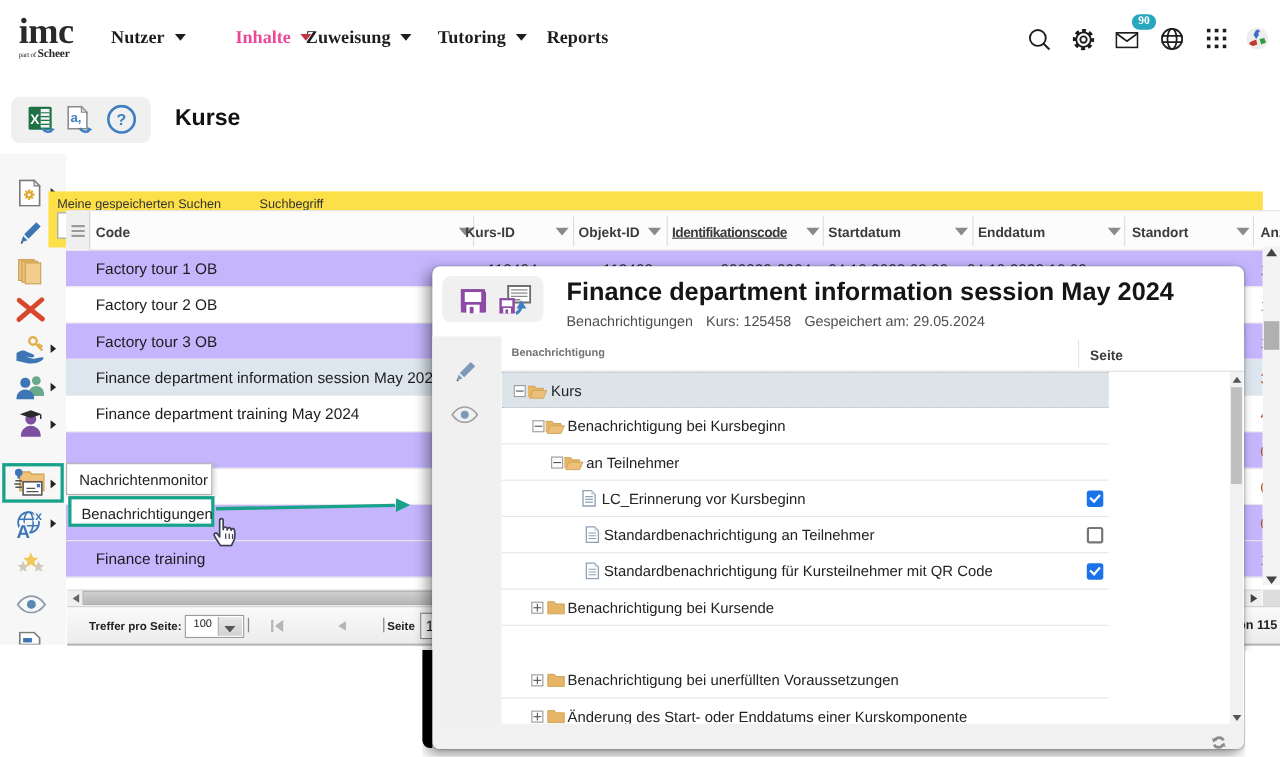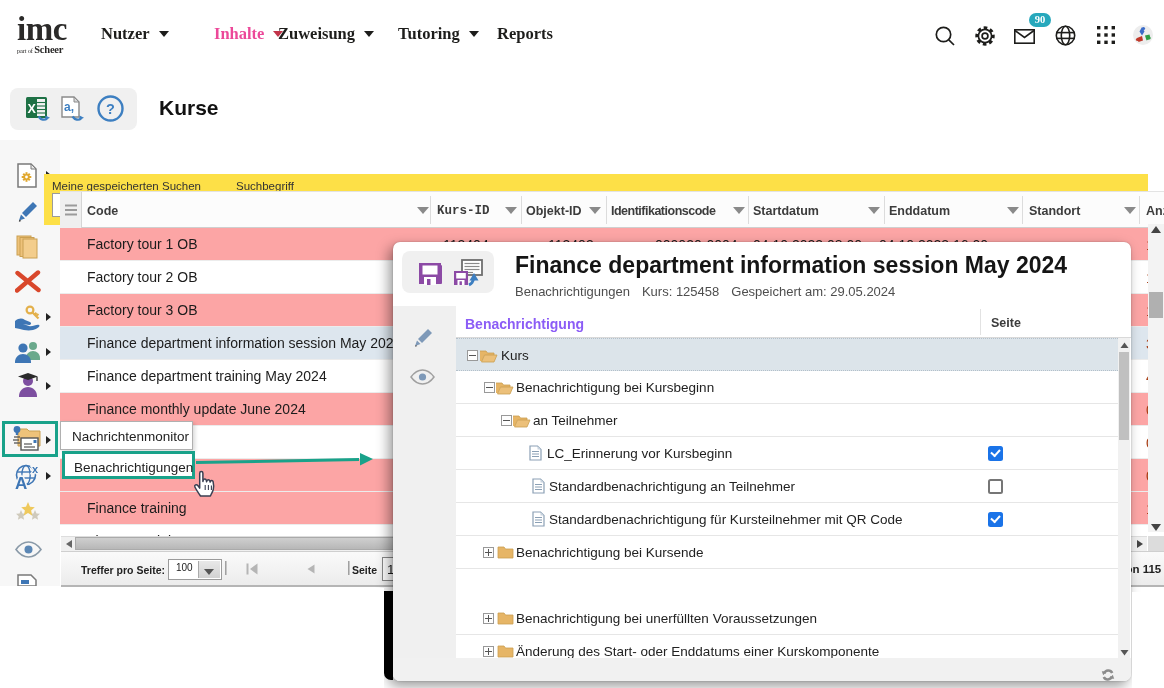--- a/index.html
+++ b/index.html
@@ -32,21 +32,21 @@
 
 #thead { position:absolute; left:60px; top:191px; width:1104px; height:37px; background:#fcfcfc; border-top:1px solid #e3e3e3; border-bottom:1px solid #cfcfcf; }
 #hamcell { position:absolute; left:0px; top:0px; width:22px; height:36px; background:#efefef; border-right:1px solid #d5d5d5; }
 .hcol { position:absolute; top:12px; font-size:12.5px; font-weight:bold; color:#3c3c3c; white-space:nowrap; }
 .hsep { position:absolute; top:4px; height:28px; width:1px; background:#dcdcdc; }
 .harr { position:absolute; top:15px; width:0; height:0; border-left:6px solid transparent; border-right:6px solid transparent; border-top:7px solid #8a8a8a; }
 
 #tbody { position:absolute; left:60px; top:228px; width:1088px; height:308px; overflow:hidden; background:#fff; }
 .row { position:absolute; left:0; width:1088px; height:33px; border-bottom:1px solid #ececec; }
 .row .nm { position:absolute; left:27px; top:8px; font-size:14px; color:#1c1c1c; white-space:nowrap; }
-.row.alt { background:#fca5a5; }
+.row.alt { background:#c4b5fd; }
 .row.sel { background:#dde6ee; }
 .cellnum { position:absolute; top:9px; font-size:14px; color:#1c1c1c; white-space:nowrap; }
 .redno { position:absolute; left:1086px; top:9px; font-size:14px; color:#a63a10; }
 
 #hscroll { position:absolute; left:61px; top:536px; width:1086px; height:15px; background:#f0f0f0; border-top:1px solid #ddd; }
 #hthumb { position:absolute; left:75px; top:537px; width:1056px; height:13px; background:linear-gradient(#cfcfcf,#b7b7b7); border:1px solid #aaa; }
 #vscroll { position:absolute; left:1148px; top:224px; width:16px; height:308px; background:#f3f3f3; }
 #vthumb { position:absolute; left:1149px; top:292px; width:14px; height:26px; background:#b0b0b0; }
 #corner { position:absolute; left:1148px; top:536px; width:16px; height:15px; background:#dcdcdc; }
 #pager { position:absolute; left:61px; top:551px; width:1103px; height:36px; background:linear-gradient(#fafafa,#ececec); border-top:1px solid #cfcfcf; border-bottom:2px solid #b5b5b5; font-size:10.5px; font-weight:bold; color:#222; } #pager span { white-space:nowrap; }
@@ -59,25 +59,25 @@
 #gb-side { left:2px; top:421px; width:56px; height:36px; }
 
 #blackstrip { z-index:9; position:absolute; left:384px; top:591px; width:9px; height:89px; background:#000; border-radius:0 0 0 7px; }
 #modal { z-index:6; position:absolute; left:393px; top:242px; width:738px; height:439px; background:#fff; border-radius:7px; box-shadow:-4px 5px 13px rgba(0,0,0,0.40), 0 0 2px rgba(0,0,0,0.25); }
 #mheadbox { position:absolute; left:9px; top:9px; width:92px; height:42px; background:#f0f0f0; border-radius:8px; }
 #mtitle { position:absolute; left:122px; top:10px; font-size:23px; font-weight:bold; color:#151515; white-space:nowrap; }
 #msub { position:absolute; left:122px; top:42px; font-size:13px; color:#4e4e4e; }
 #msub span { margin-right:12px; }
 #mrail { position:absolute; left:0px; top:64px; width:63px; height:375px; background:#f0f0f0; border-radius:0 0 0 7px; }
 #mthead { position:absolute; left:63px; top:64px; width:675px; height:32px; background:#fff; border-bottom:1px solid #d9d9d9; }
-#mthead .c1 { position:absolute; left:9px; top:10px; font-size:14px; font-weight:bold; color:#8b5cf6; }
+#mthead .c1 { position:absolute; left:9px; top:10px; font-size:10px; font-weight:bold; color:#737373; }
 #mthead .c2 { position:absolute; left:535px; top:10px; font-size:12.5px; font-weight:bold; color:#3c3c3c; }
 #mthead .sep { position:absolute; left:524px; top:3px; width:1px; height:26px; background:#e2e2e2; }
 #mtree { position:absolute; left:63px; top:96px; width:662px; height:320px; overflow:hidden; background:#fff; }
-.trow { position:absolute; left:0; width:662px; height:33px; border-bottom:1px solid #e6e6e6; }
+.trow { position:absolute; left:0; width:552px; height:33px; border-bottom:1px solid #e6e6e6; }
 .trow.sel { background:#dce4ea; border-top:1px dotted #b3c0ca; border-bottom:1px dotted #b3c0ca; }
 .trow .txt { position:absolute; top:9px; font-size:13.5px; color:#222; white-space:nowrap; }
 .expander { position:absolute; top:11px; width:11px; height:11px; background:#fdfdfd; border:1px solid #999; }
 .expander:before, .expander:after { content:""; position:absolute; background:#555; }
 .expander:before { left:1px; right:1px; top:4px; height:1px; }
 .expander.plus:after { top:1px; bottom:1px; left:4px; width:1px; }
 .chk { position:absolute; left:532px; top:9px; width:15px; height:15px; border-radius:2.5px; }
 .chk.on { background:#1a73e8; }
 .chk.on:after { content:""; position:absolute; left:2.6px; top:3.2px; width:7px; height:4px; border-left:2.2px solid #fff; border-bottom:2.2px solid #fff; transform:rotate(-48deg); }
 .chk.off { background:#fff; border:2px solid #767676; }
@@ -330,27 +330,27 @@
           <g stroke="#9a9a9a" stroke-width="2">
             <line x1="1" y1="2.5" x2="13" y2="2.5"></line>
             <line x1="1" y1="7" x2="13" y2="7"></line>
             <line x1="1" y1="11.5" x2="13" y2="11.5"></line>
           </g>
         </svg>
       </div>
   <div class="hcol" style="left:27px;">Code</div>
   <div class="harr" style="left:357px;"></div>
       <div class="hsep" style="left:370px;"></div>
-  <div class="hcol" style="left:377px;font-family:Liberation Mono, monospace;">Kurs-ID</div>
+  <div class="hcol" style="left:363px;">Kurs-ID</div>
   <div class="harr" style="left:445px;"></div>
       <div class="hsep" style="left:461px;"></div>
   <div class="hcol" style="left:466px;">Objekt-ID</div>
   <div class="harr" style="left:529px;"></div>
       <div class="hsep" style="left:546px;"></div>
-  <div class="hcol" style="left:551px;letter-spacing:-0.5px;">Identifikationscode</div>
+  <div class="hcol" style="left:551px;letter-spacing:-0.5px;text-decoration:underline;">Identifikationscode</div>
   <div class="harr" style="left:673px;"></div>
       <div class="hsep" style="left:688px;"></div>
   <div class="hcol" style="left:693px;">Startdatum</div>
   <div class="harr" style="left:808px;"></div>
       <div class="hsep" style="left:824px;"></div>
   <div class="hcol" style="left:829px;">Enddatum</div>
   <div class="harr" style="left:947px;"></div>
       <div class="hsep" style="left:962px;"></div>
   <div class="hcol" style="left:969px;">Standort</div>
   <div class="harr" style="left:1064px;"></div>
@@ -378,21 +378,20 @@
       </div>
   <div class="row sel" style="top:99px;">
         <span class="nm">Finance department information session May 2024</span>
         <span class="redno">3</span>
       </div>
   <div class="row" style="top:132px;">
         <span class="nm">Finance department training May 2024</span>
         <span class="redno">4</span>
       </div>
   <div class="row alt" style="top:165px;">
-        <span class="nm">Finance monthly update June 2024</span>
         <span class="redno">0</span>
       </div>
   <div class="row" style="top:198px;">
         <span class="redno">0</span>
       </div>
   <div class="row alt" style="top:231px;">
         <span class="redno">0</span>
       </div>
   <div class="row alt" style="top:264px;">
         <span class="nm">Finance training</span>

